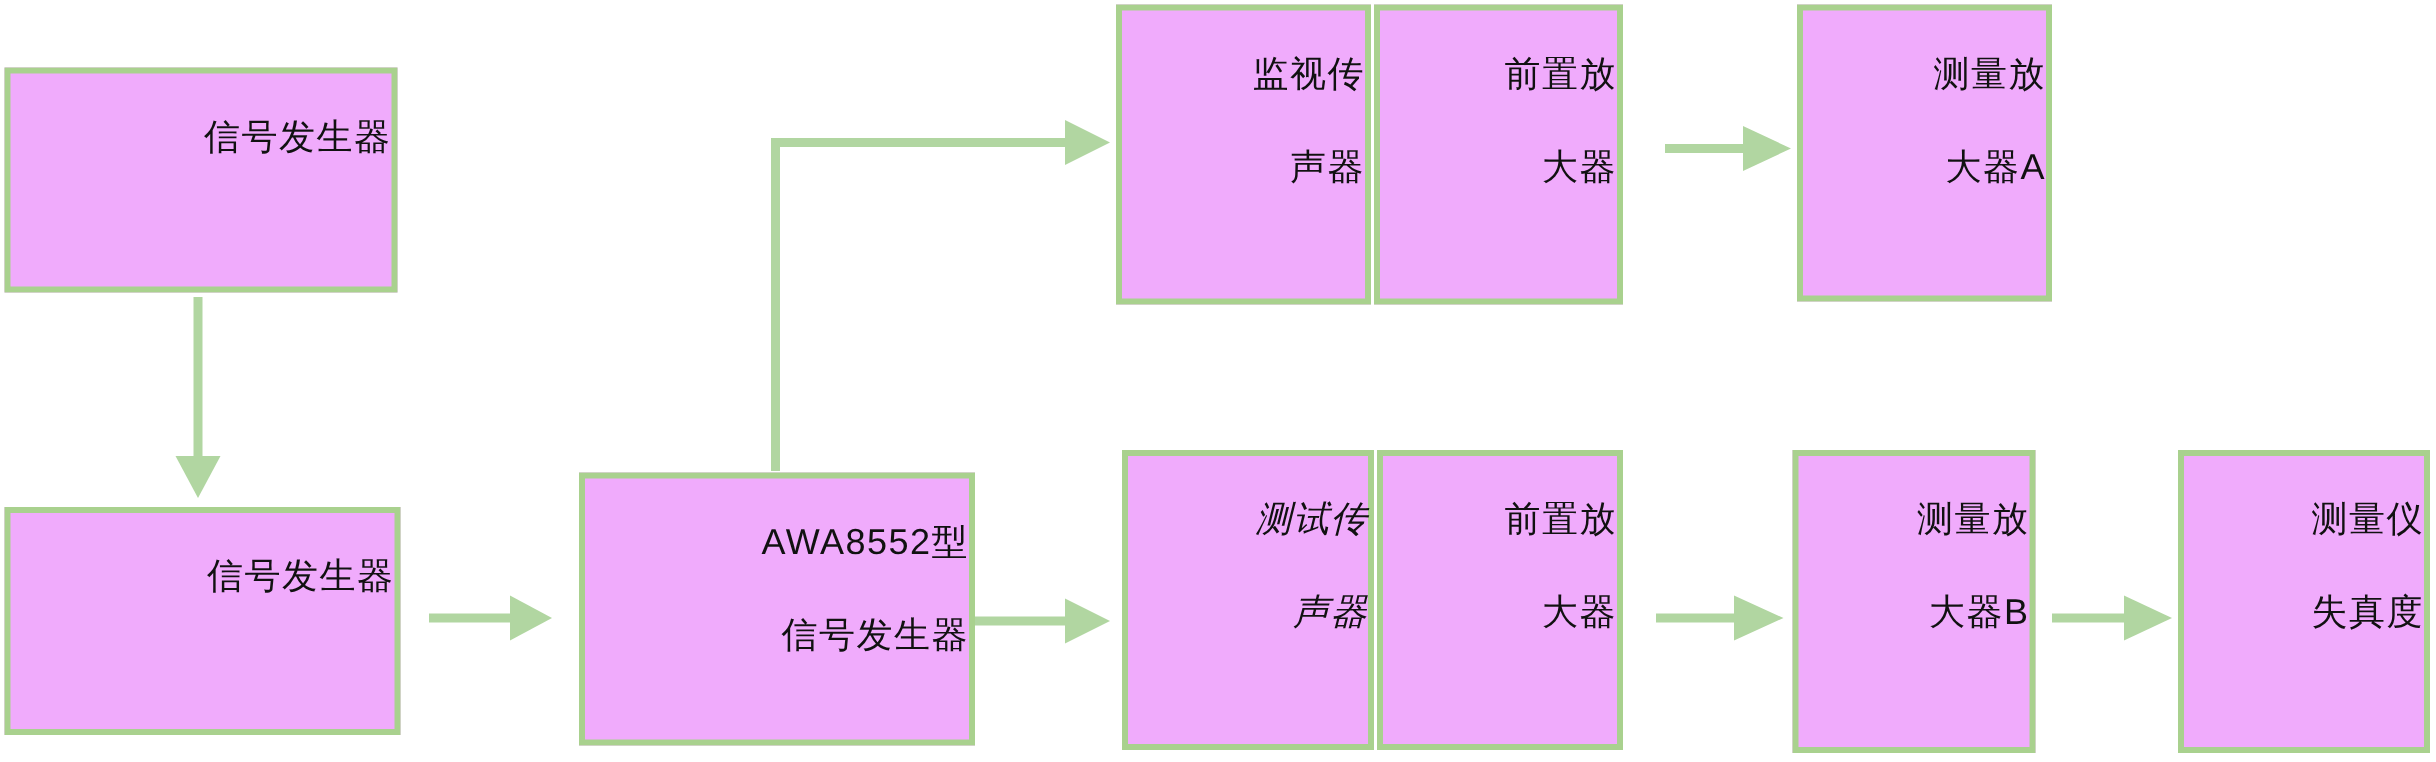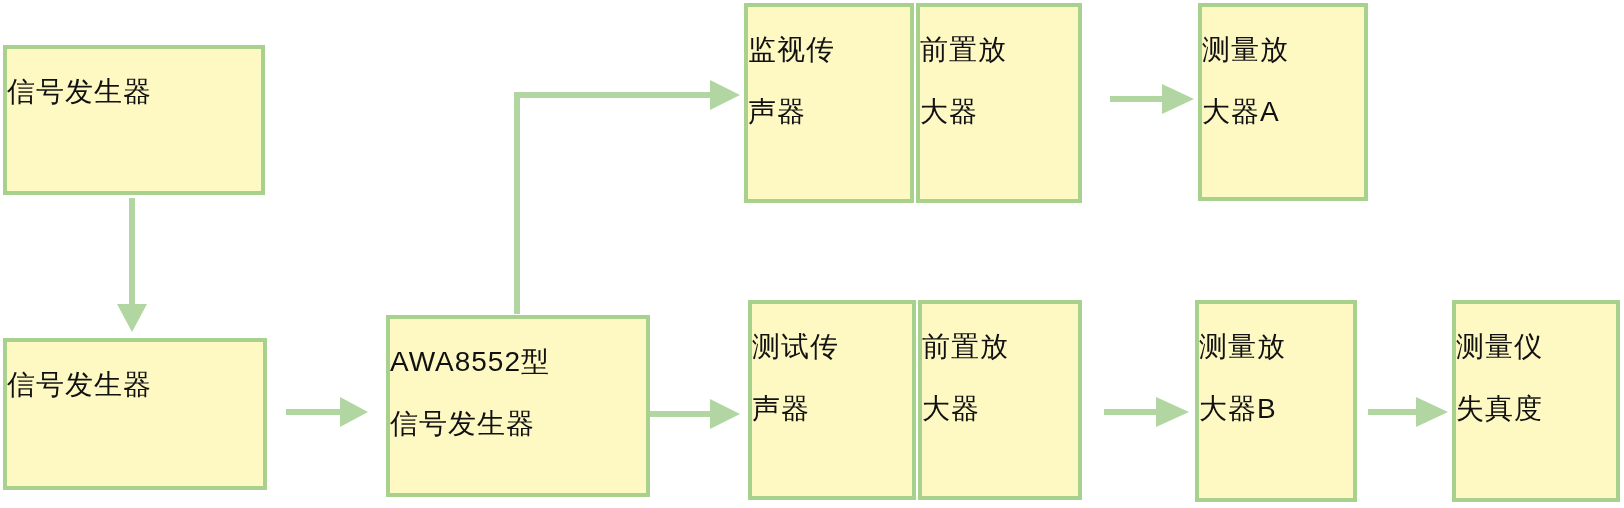--- a/index.html
+++ b/index.html
@@ -11,25 +11,25 @@
   #canvas {
     position: relative;
     width: 1624px;
     height: 508px;
     background: #ffffff;
     overflow: hidden;
   }
   .node {
     position: absolute;
     box-sizing: border-box;
-    background: #fef9c3;
+    background: #f0abfc;
     border: 4px solid #a9d18e;
-    text-align: left;
+    text-align: right;
     color: #111111;
-    font-size: 28px;
+    font-size: 24px;
     line-height: 62px;
     padding-top: 12px;
     letter-spacing: 1px;
   }
   .node .line {
     display: block;
     white-space: nowrap;
   }
   #connectors {
     position: absolute;
@@ -106,21 +106,21 @@
   <div class="node" style="left:916px; top:3px;   width:166px; height:200px;">
     <span class="line">前置放</span>
     <span class="line">大器</span>
   </div>
 
   <div class="node" style="left:1198px; top:3px;  width:170px; height:198px;">
     <span class="line">测量放</span>
     <span class="line">大器A</span>
   </div>
 
-  <div class="node" style="left:748px; top:300px; width:168px; height:200px;">
+  <div class="node" style="left:748px; top:300px; width:168px; height:200px;font-style:italic;">
     <span class="line">测试传</span>
     <span class="line">声器</span>
   </div>
 
   <div class="node" style="left:918px; top:300px; width:164px; height:200px;">
     <span class="line">前置放</span>
     <span class="line">大器</span>
   </div>
 
   <div class="node" style="left:1195px; top:300px; width:162px; height:202px;">

